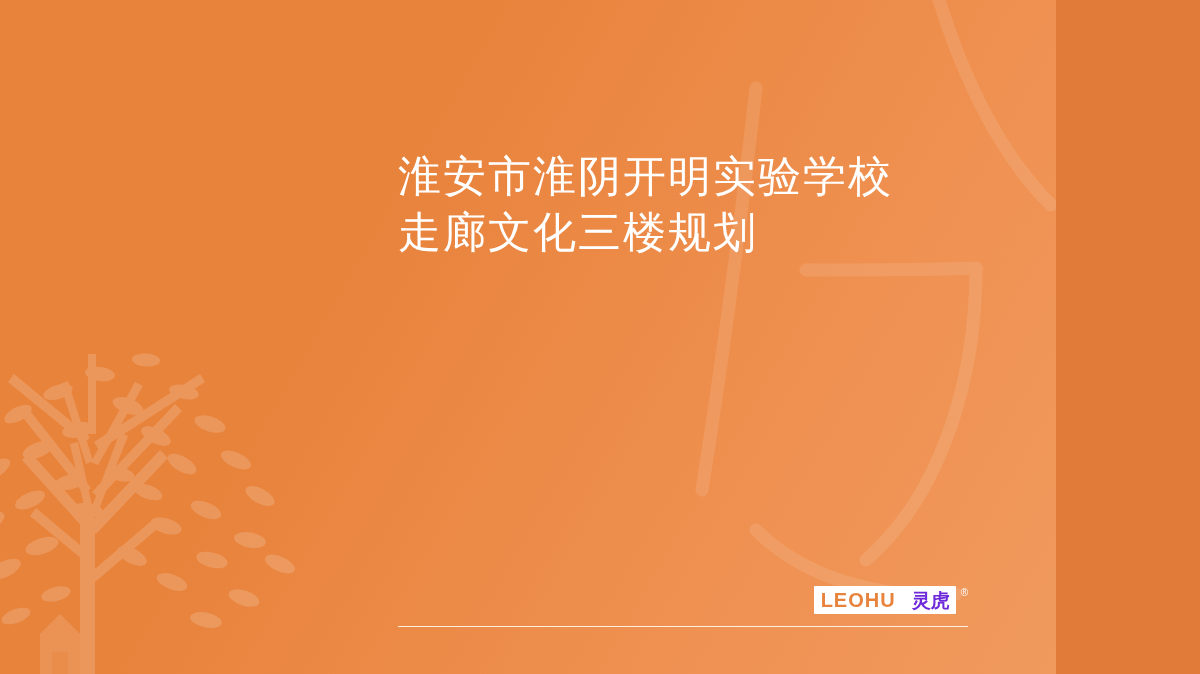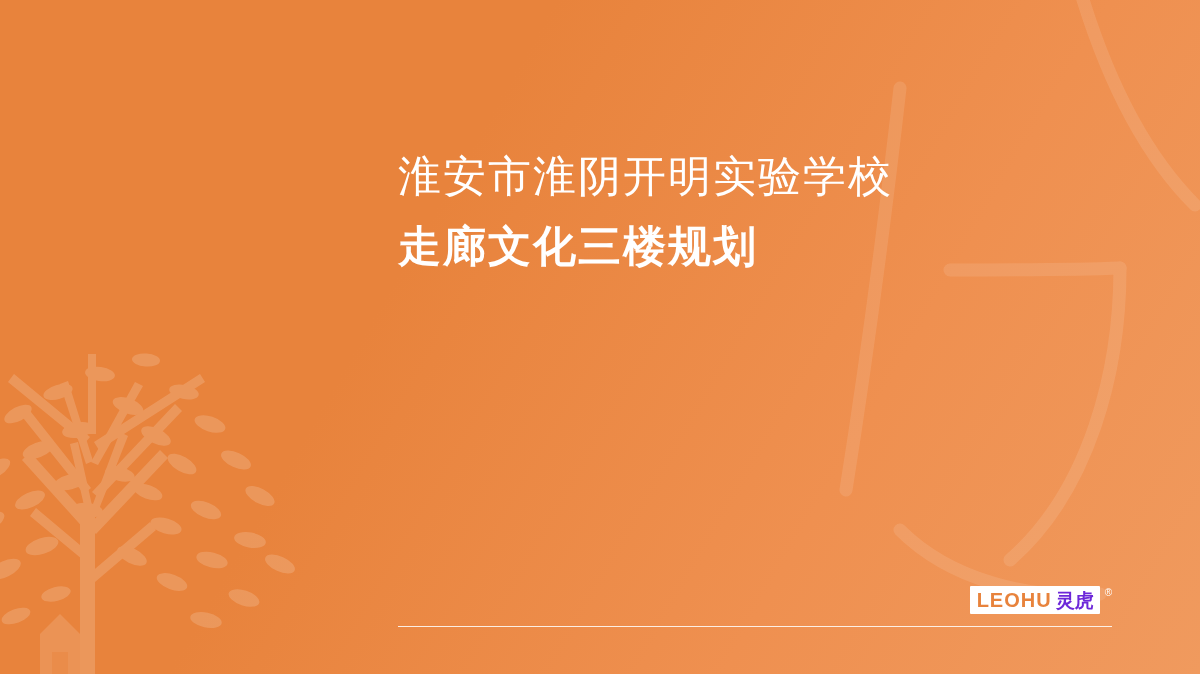--- a/index.html
+++ b/index.html
@@ -2,21 +2,21 @@
 <html><head>
 <meta charset="utf-8">
 <style>
   html, body {
     margin: 0;
     padding: 0;
     background: #e07b3a;
   }
   .slide {
     position: relative;
-    width: 1200px;
+    width: 1056px;
     height: 674px;
     overflow: hidden;
     background: linear-gradient(120deg, #e8833c 0%, #e8833c 35%, #ef9050 70%, #f09a5e 100%);
     font-family: "Liberation Sans", sans-serif;
   }
 
   
   .deco {
     position: absolute;
     pointer-events: none;
@@ -50,22 +50,22 @@
     line-height: 1.25;
     font-weight: normal;
     margin: 0;
     white-space: nowrap;
   }
   .title-cn-2 {
     color: #ffffff;
     font-size: 43px;
     letter-spacing: 2px;
     line-height: 1.25;
-    font-weight: bold;
-    margin: 16px 0 0 0;
+    font-weight: normal;
+    margin: 2px 0 0 0;
     white-space: nowrap;
   }
   .subtitle-wrap {
     margin-top: 35px;
   }
   .subtitle-en {
     color: #ffffff;
     font-size: 15.5px;
     letter-spacing: 0.4px;
     line-height: 2.2;
@@ -93,21 +93,21 @@
   .logo-mark {
     background: #ffffff;
     color: #e8833c;
     font-weight: bold;
     font-size: 20px;
     letter-spacing: 1px;
     padding: 4px 6px 4px 7px;
     line-height: 1;
     display: flex;
     align-items: center;
-    gap: 4px;
+    gap: 16px;
     border-radius: 1px;
   }
   .logo-cn {
     color: #6d28d9;
     font-size: 19px;
     font-weight: bold;
     letter-spacing: 0;
   }
   .logo-reg {
     color: #ffffff;

